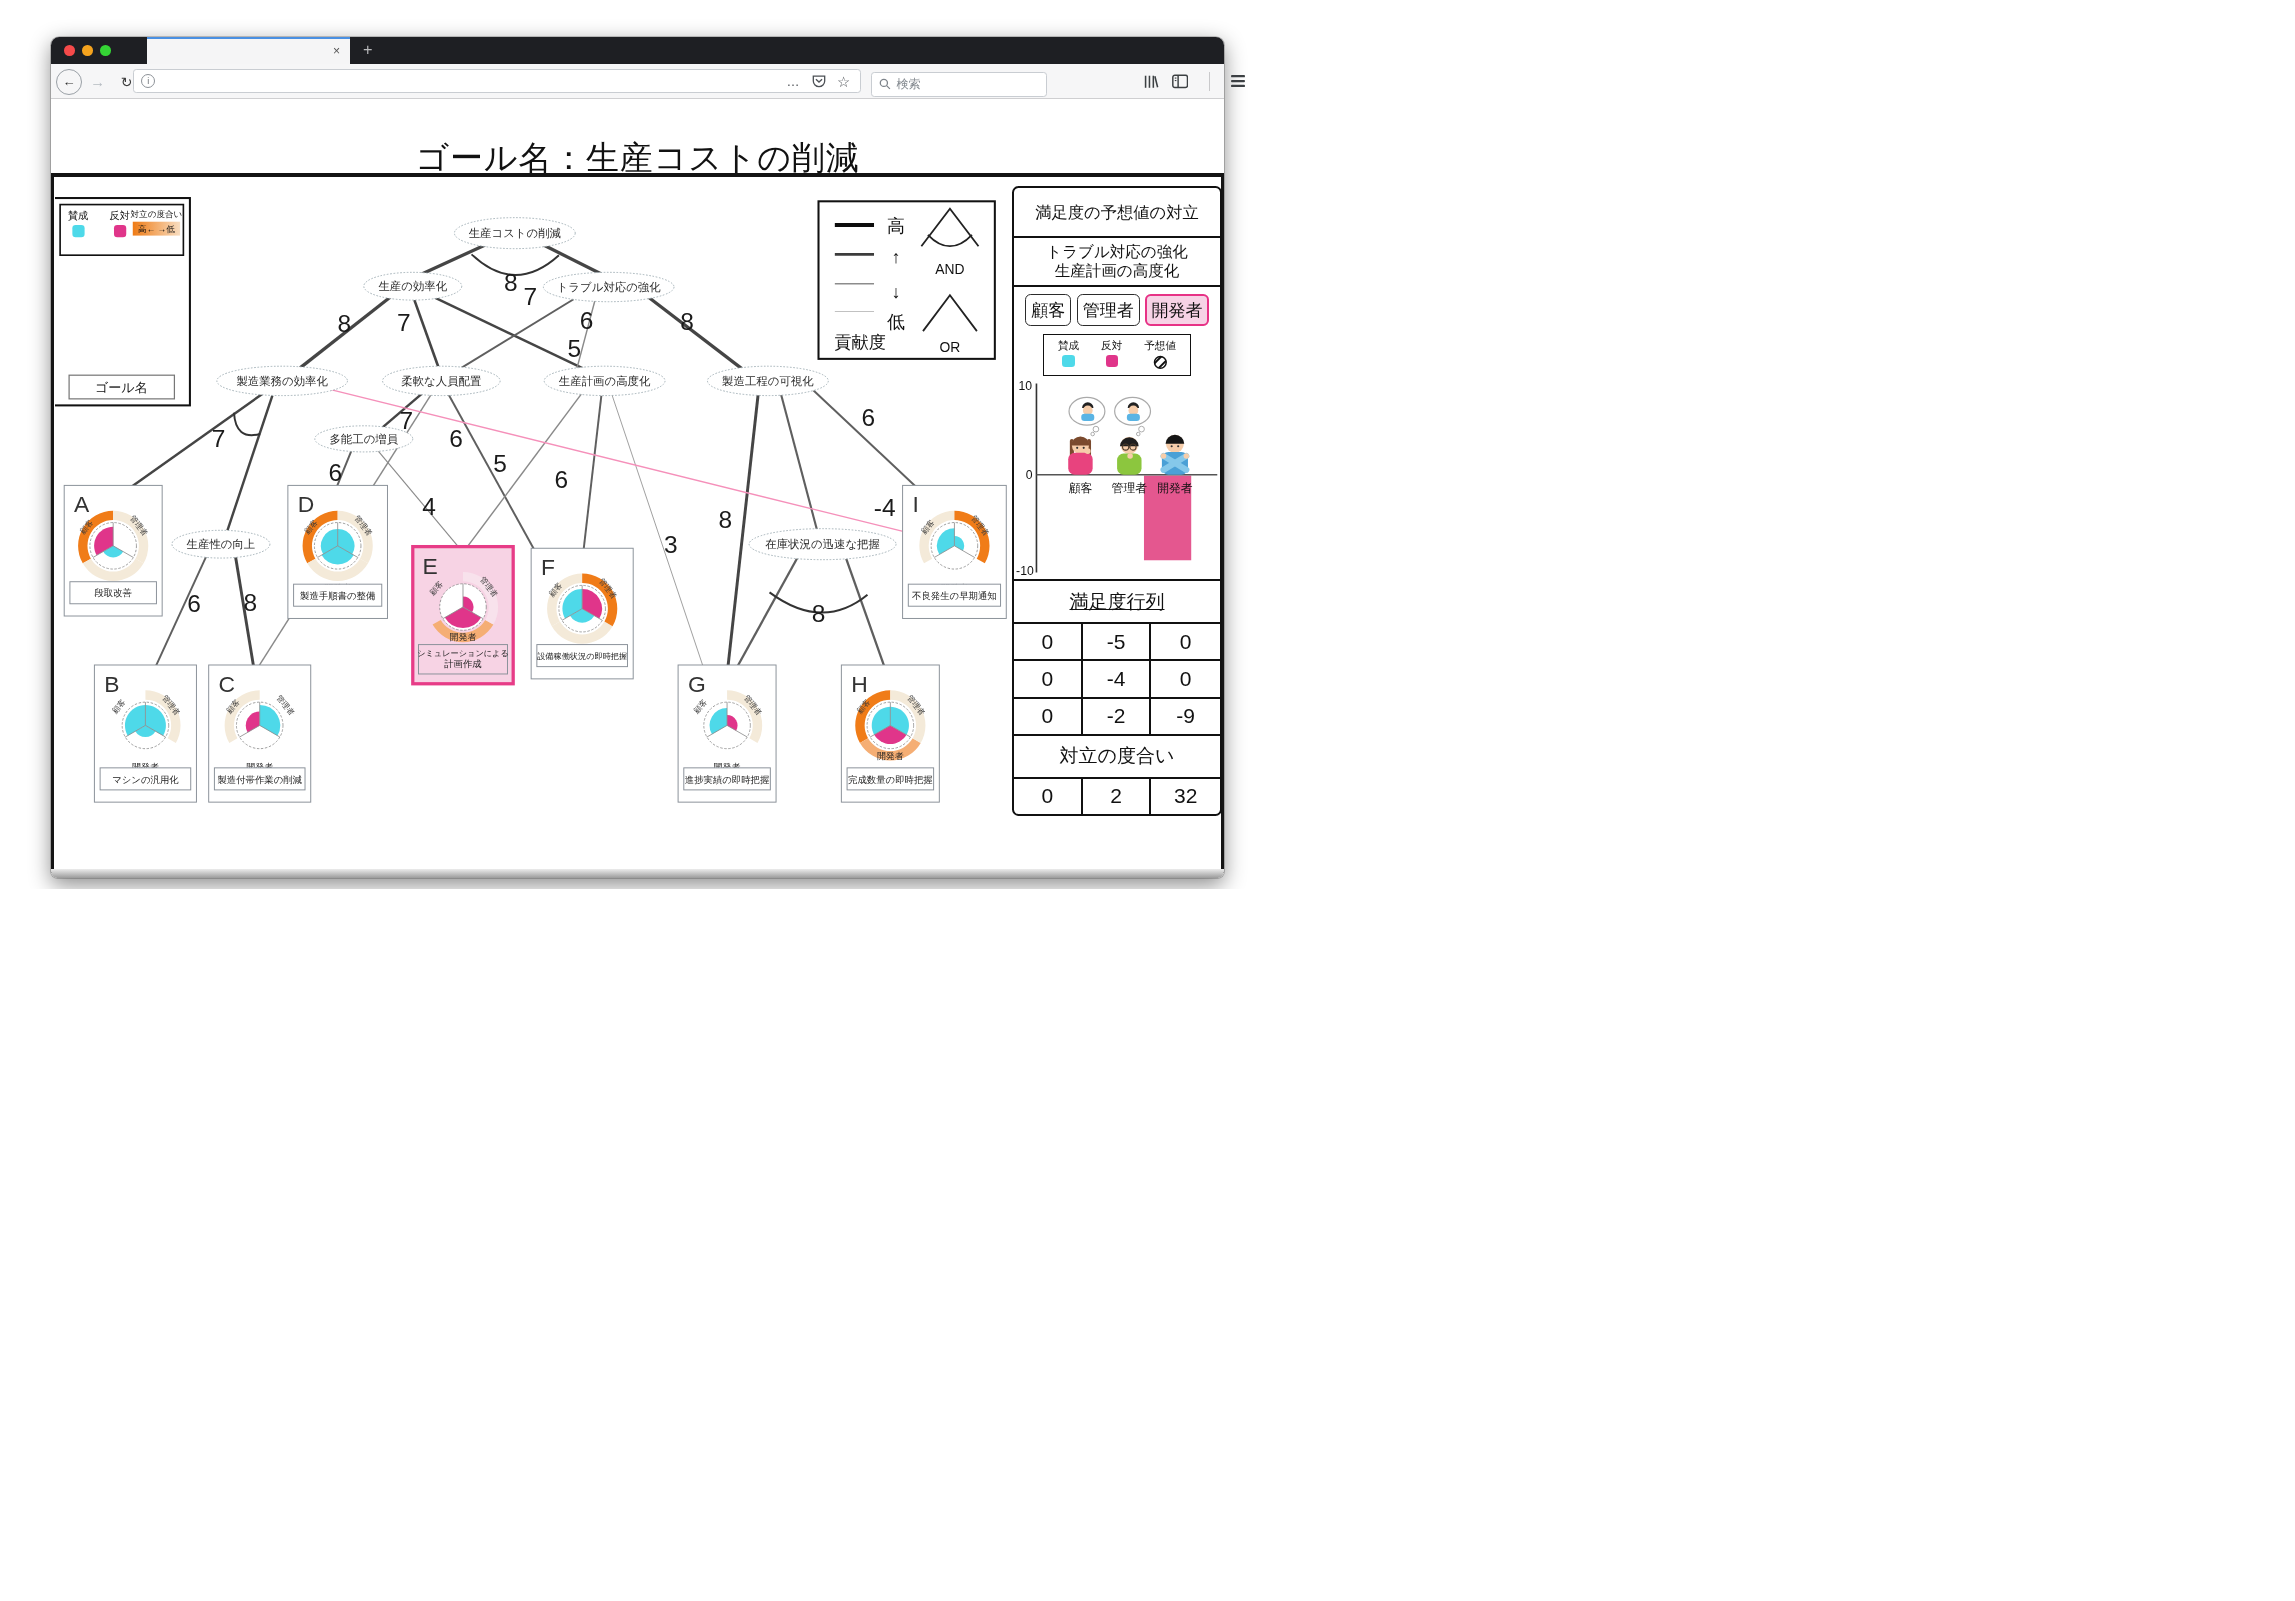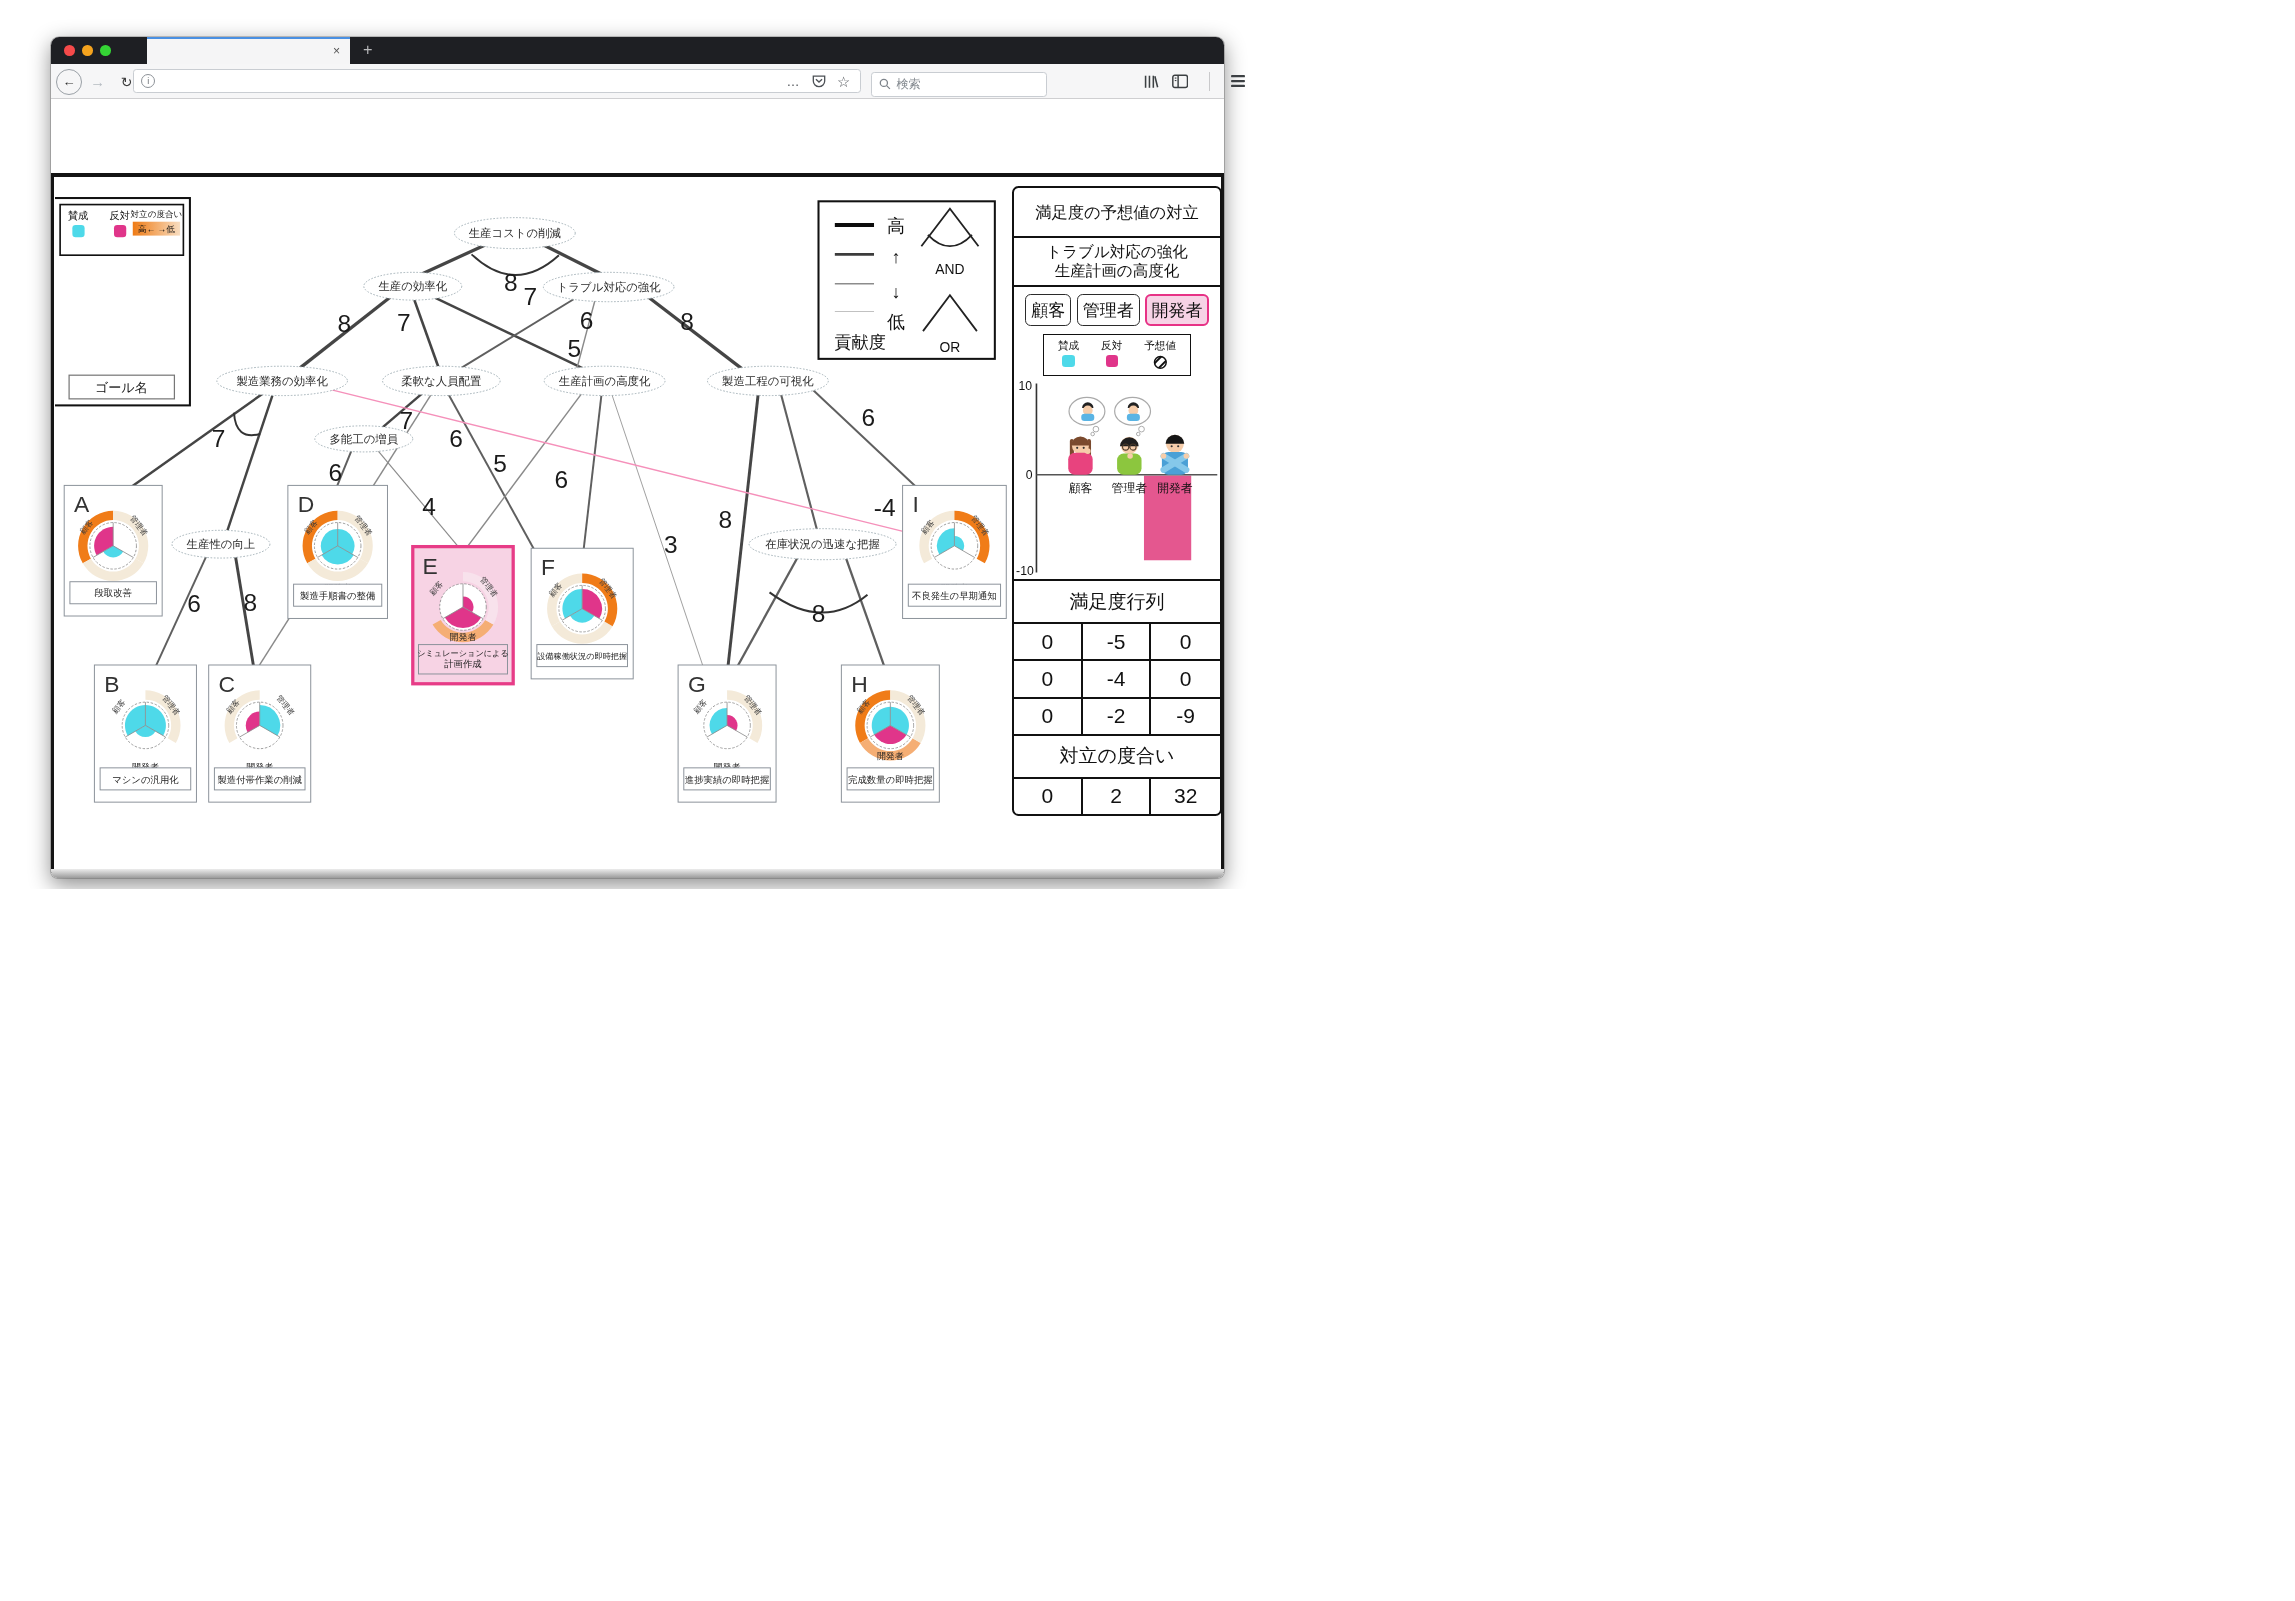--- a/index.html
+++ b/index.html
@@ -31,21 +31,21 @@
   .sidebar{position:absolute;left:1012px;top:186px;width:210px;height:630px;border:2.4px solid #111;border-radius:6.5px;background:#fff;box-sizing:border-box;display:flex;flex-direction:column;overflow:hidden;}
   .sb-title{border-bottom:2.4px solid #111;font-size:16.3px;text-align:center;padding:14px 1.6px 12.2px;color:#111;}
   .sb-sim{border-bottom:2.4px solid #111;font-size:15.5px;line-height:1.2;text-align:center;padding:4.9px 1.6px;color:#111;}
   .sb-buttons{display:flex;justify-content:center;gap:5.7px;padding:7.3px 4.1px 3.3px;}
   .sb-btn{border:1.6px solid #2b2b2b;border-radius:5.7px;background:#fff;font-size:17px;padding:3.3px 4.9px;color:#111;font-family:inherit;}
   .sb-btn.selected{border:2.4px solid #e73286;background:#f7d3e6;padding:2.4px 4.1px;}
   .sb-legend{margin:4.9px auto 1.6px;border:1.6px solid #111;width:140px;display:flex;justify-content:space-around;padding:3.3px 3.3px 4.9px;}
   .sb-legend .item{display:flex;flex-direction:column;align-items:center;gap:2.4px;font-size:10.6px;color:#111;}
   .sq{width:12.2px;height:12.2px;border-radius:3.3px;}
   .sb-chart{position:relative;height:202px;text-align:center;}
-  .sb-mtitle{border-top:2.4px solid #111;border-bottom:2.4px solid #111;text-align:center;font-size:19px;padding:7.3px 0;color:#111;}
+  .sb-mtitle{border-top:2.4px solid #111;border-bottom:2.4px solid #111;text-align:center;font-size:19px;padding:7.3px 0;color:#111;text-decoration:underline;}
   .mrow{display:grid;grid-template-columns:1fr 1fr 1fr;}
   .mcell{border-right:2.4px solid #111;border-bottom:2.4px solid #111;text-align:center;font-size:21px;padding:5.7px 0;color:#111;}
   .mcell:last-child{border-right:none;}
   .crow .mcell{border-bottom:none;}
   .sb-ctitle{border-bottom:2.4px solid #111;text-align:center;font-size:19px;padding:7.3px 0;color:#111;}
 </style>
 </head>
 <body>
 
 <div class="window">
@@ -105,20 +105,21 @@
       <svg width="14" height="12.2" viewBox="0 0 16 14">
           <g fill="#3c4043">
             <rect x="0" y="0" width="16" height="2.6" rx="1"></rect>
             <rect x="0" y="5.6" width="16" height="2.6" rx="1"></rect>
             <rect x="0" y="11.2" width="16" height="2.6" rx="1"></rect>
           </g>
         </svg>
     </div>
   </div>
 
+  <h1 class="pagetitle">ゴール名：生産コストの削減</h1>
   <div class="frame"></div>
   <div class="bottomstrip"></div>
 </div>
 
 <svg id="diagram" width="1167" height="689" viewBox="67 216 1429 844" style="position:absolute;left:55px;top:176px">
   <g id="graph-layer">
       <line x1="597" y1="299" x2="516" y2="336" stroke="#454545" stroke-width="4"></line>
       <line x1="664" y1="300" x2="736" y2="336" stroke="#454545" stroke-width="4"></line>
       <line x1="478" y1="364" x2="367" y2="451" stroke="#454545" stroke-width="4"></line>
       <line x1="507" y1="368" x2="536" y2="449" stroke="#454545" stroke-width="3.2"></line>

